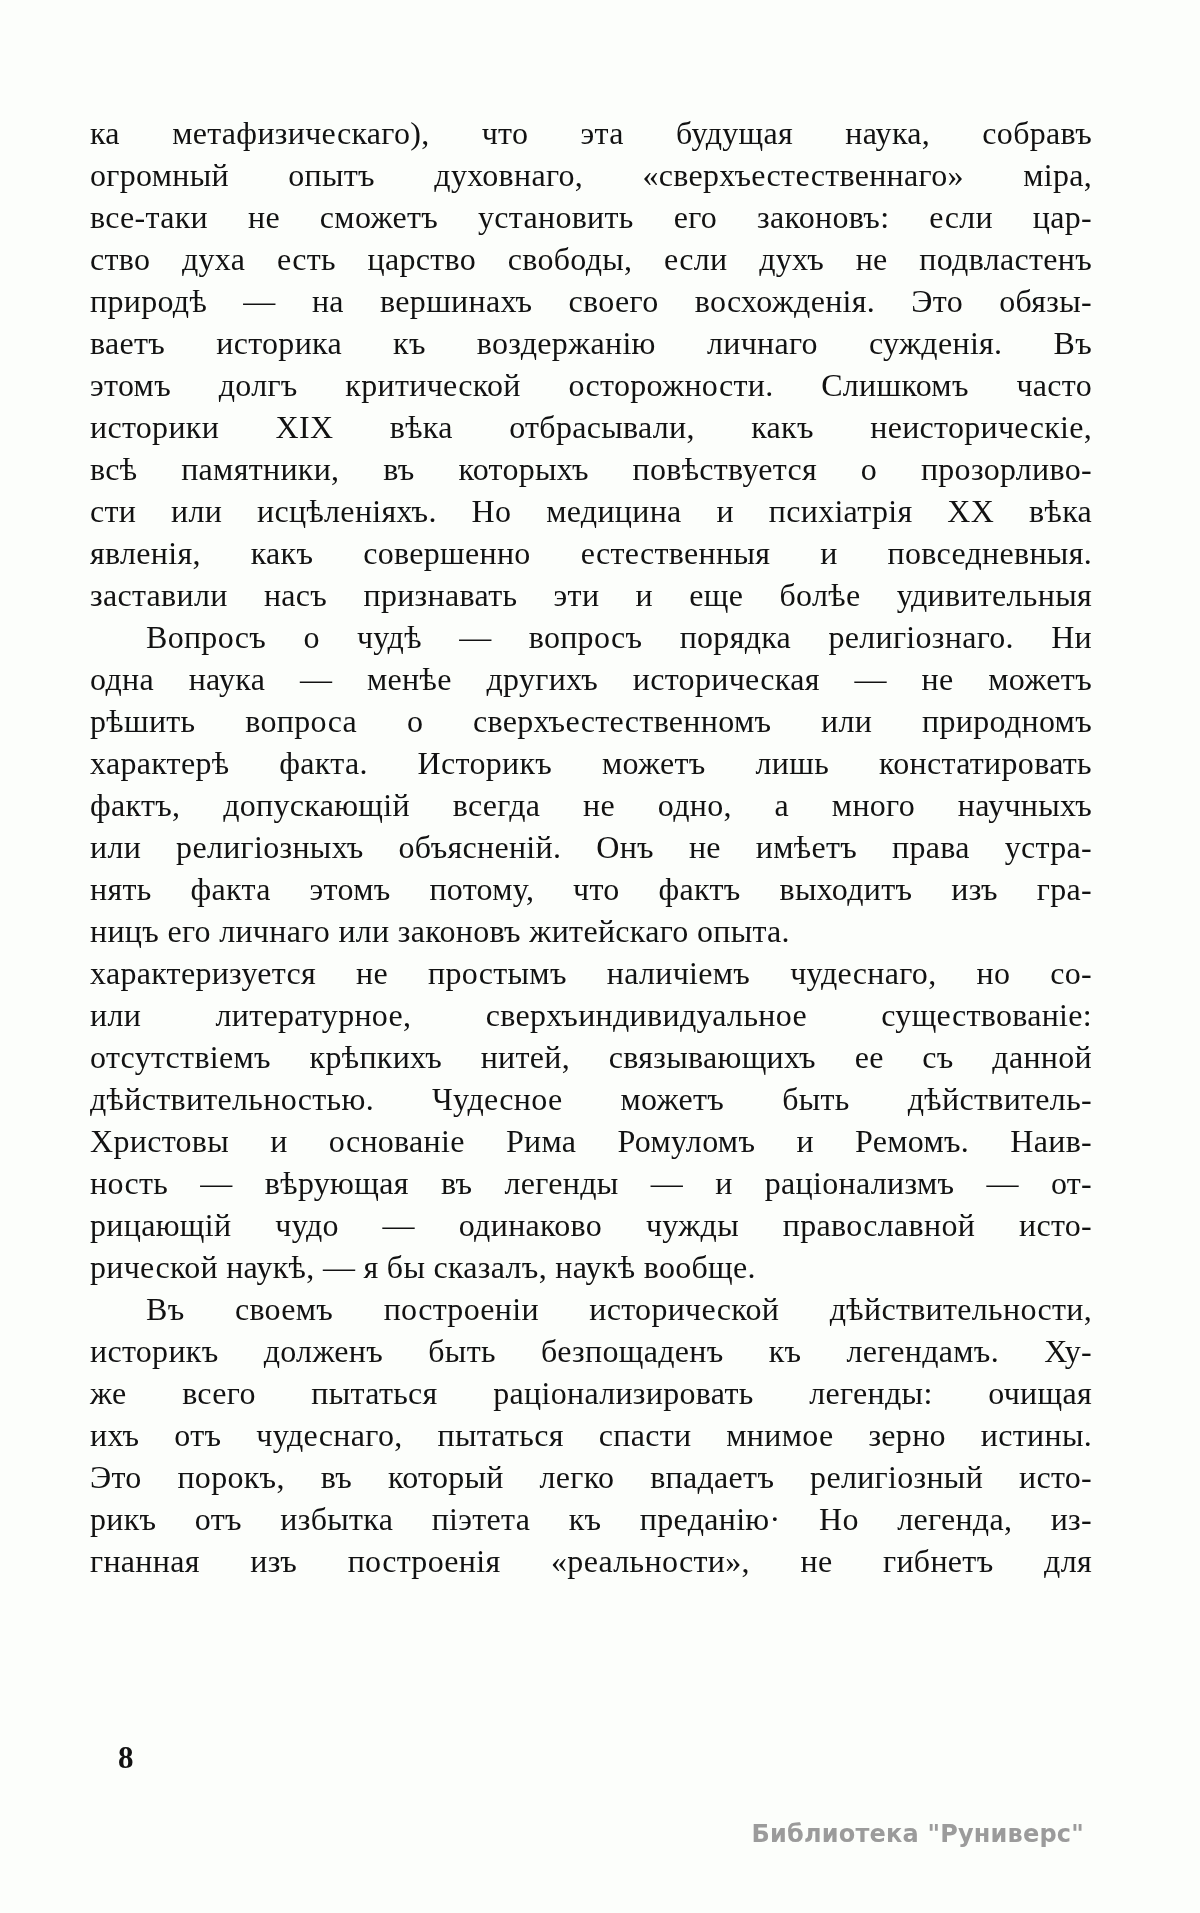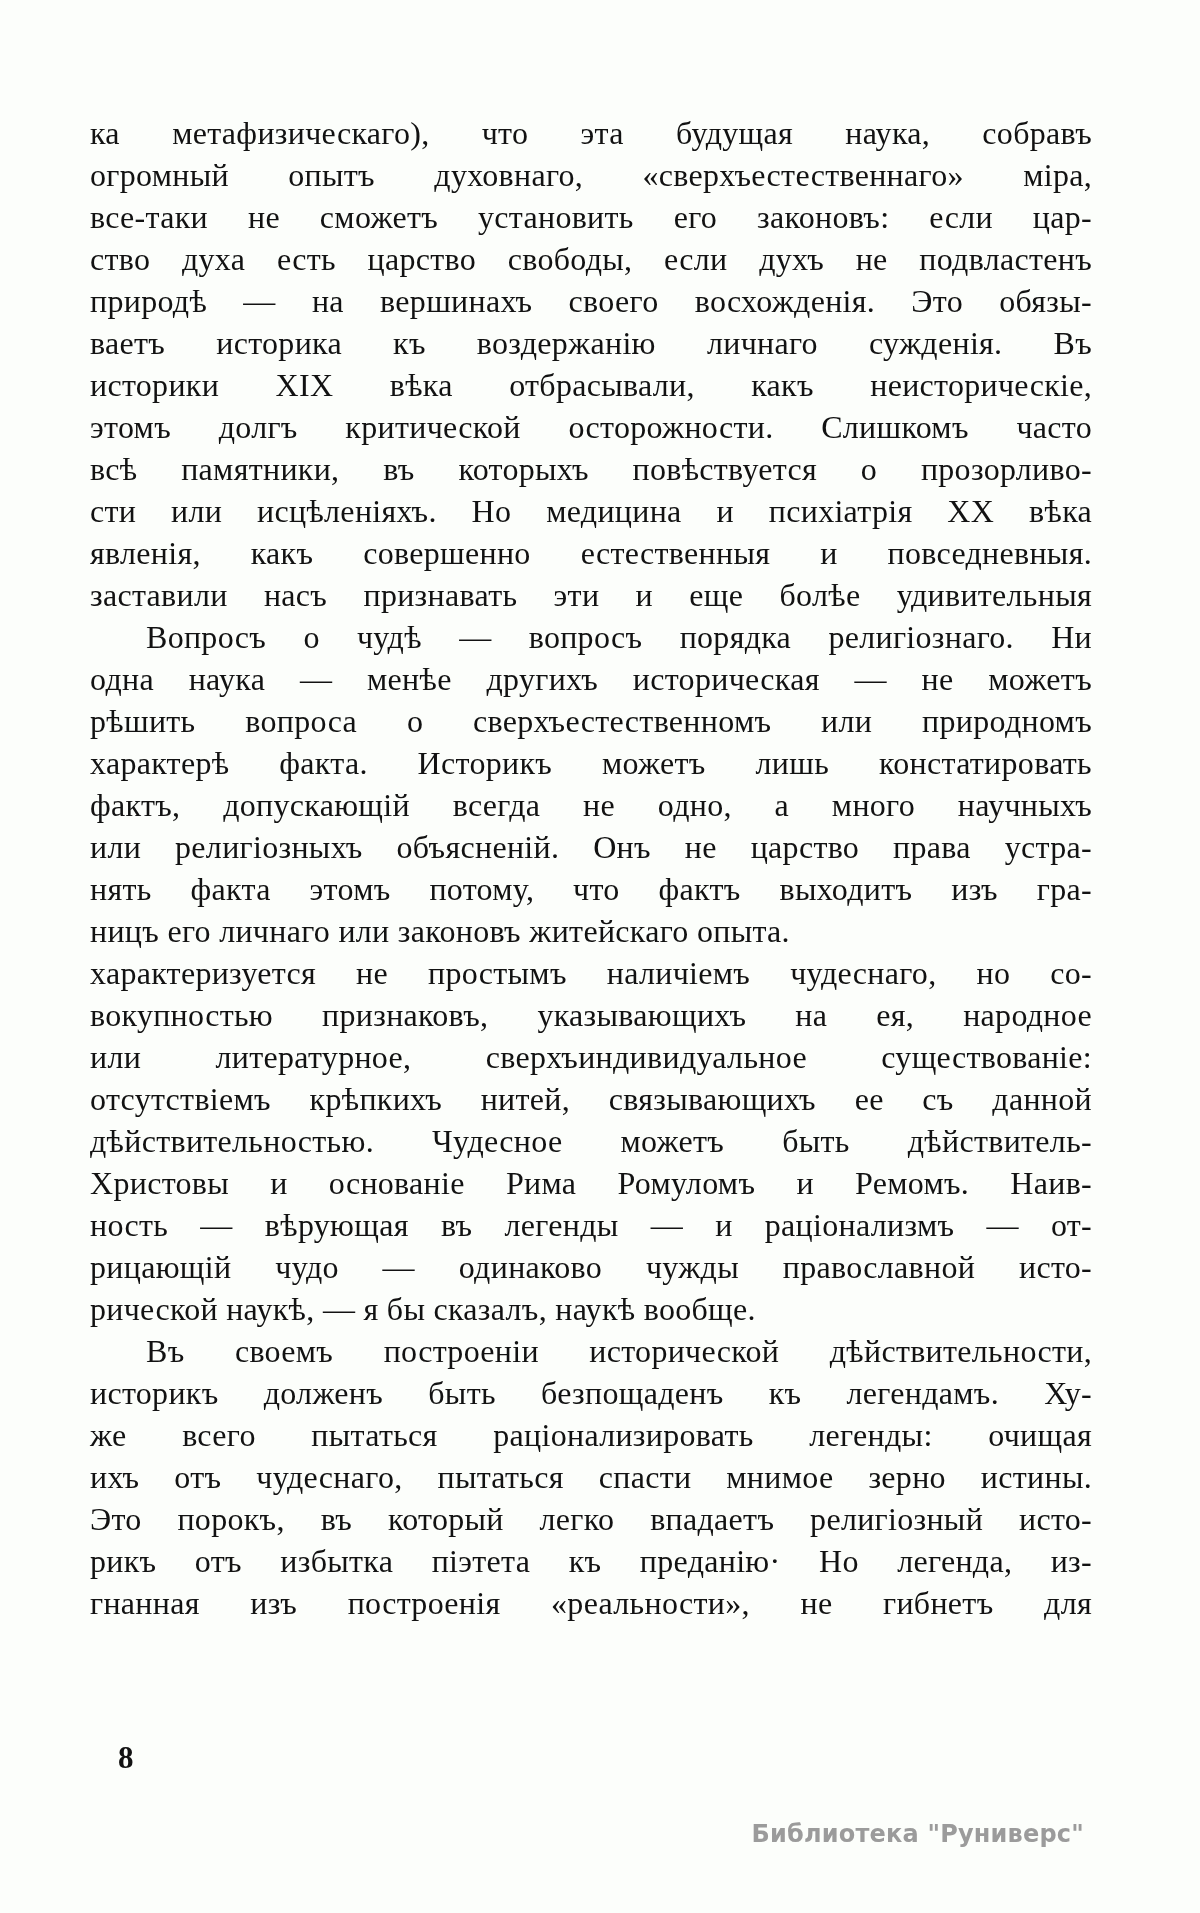--- a/index.html
+++ b/index.html
@@ -66,36 +66,35 @@
 <body>
 
 <div class="page">
   <div class="textblock" id="textblock">
       <div class="line">ка метафизическаго),  что эта будущая наука, собравъ</div>
       <div class="line">огромный опытъ духовнаго, «сверхъестественнаго» міра,</div>
       <div class="line">все-таки не сможетъ установить его законовъ: если цар-</div>
       <div class="line">ство духа есть царство свободы, если духъ не подвластенъ</div>
       <div class="line">природѣ — на вершинахъ своего восхожденія. Это обязы-</div>
       <div class="line">ваетъ историка къ воздержанію личнаго сужденія. Въ</div>
+      <div class="line">этомъ долгъ критической осторожности. Слишкомъ часто</div>
       <div class="line">историки XIX вѣка отбрасывали,  какъ неисторическіе,</div>
-      <div class="line">этомъ долгъ критической осторожности. Слишкомъ часто</div>
       <div class="line">всѣ памятники, въ которыхъ повѣствуется о прозорливо-</div>
       <div class="line">сти или исцѣленіяхъ. Но медицина и психіатрія XX вѣка</div>
       <div class="line">явленія, какъ совершенно естественныя и повседневныя.</div>
       <div class="line">заставили насъ признавать эти и еще болѣе удивительныя</div>
       <div class="line indent">Вопросъ о чудѣ — вопросъ порядка религіознаго. Ни</div>
       <div class="line">одна наука — менѣе другихъ историческая — не можетъ</div>
       <div class="line">рѣшить вопроса о сверхъестественномъ или природномъ</div>
       <div class="line">характерѣ факта. Историкъ можетъ лишь констатировать</div>
       <div class="line">фактъ, допускающій всегда не одно, а много научныхъ</div>
-      <div class="line">или религіозныхъ объясненій. Онъ не царство права устра-</div>
+      <div class="line">или религіозныхъ объясненій. Онъ не имѣетъ права устра-</div>
       <div class="line">нять факта этомъ потому, что фактъ выходитъ изъ гра-</div>
       <div class="line end">ницъ его личнаго или законовъ житейскаго опыта.</div>
       <div class="line">характеризуется не простымъ наличіемъ чудеснаго, но со-</div>
-      <div class="line">вокупностью признаковъ, указывающихъ на ея, народное</div>
       <div class="line">или литературное,  сверхъиндивидуальное существованіе:</div>
       <div class="line">отсутствіемъ крѣпкихъ нитей, связывающихъ ее съ данной</div>
       <div class="line">дѣйствительностью. Чудесное можетъ быть дѣйствитель-</div>
       <div class="line">Христовы и основаніе Рима Ромуломъ и Ремомъ. Наив-</div>
       <div class="line">ность — вѣрующая въ легенды — и раціонализмъ — от-</div>
       <div class="line">рицающій чудо — одинаково чужды православной исто-</div>
       <div class="line end">рической наукѣ, — я бы сказалъ, наукѣ вообще.</div>
       <div class="line indent">Въ своемъ построеніи исторической дѣйствительности,</div>
       <div class="line">историкъ долженъ быть безпощаденъ къ легендамъ. Ху-</div>
       <div class="line">же всего пытаться раціонализировать легенды:  очищая</div>

